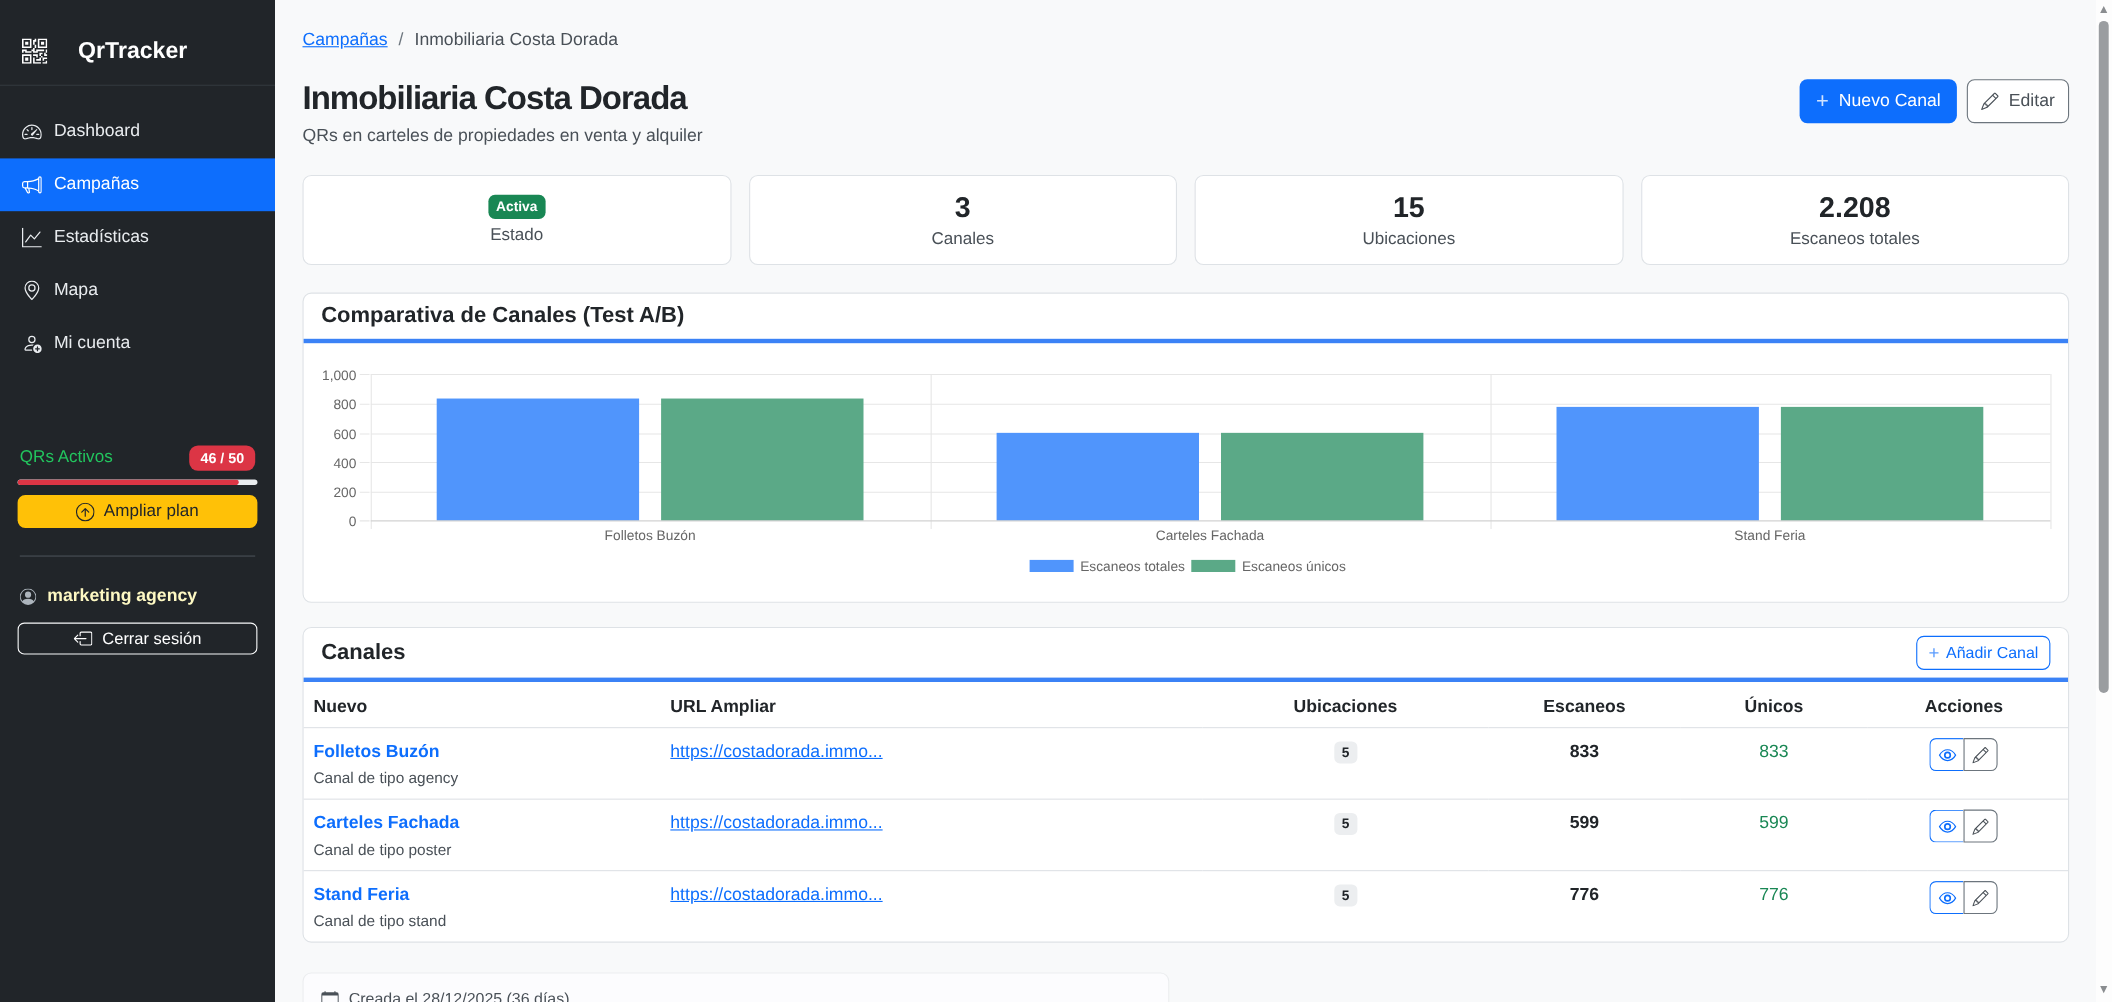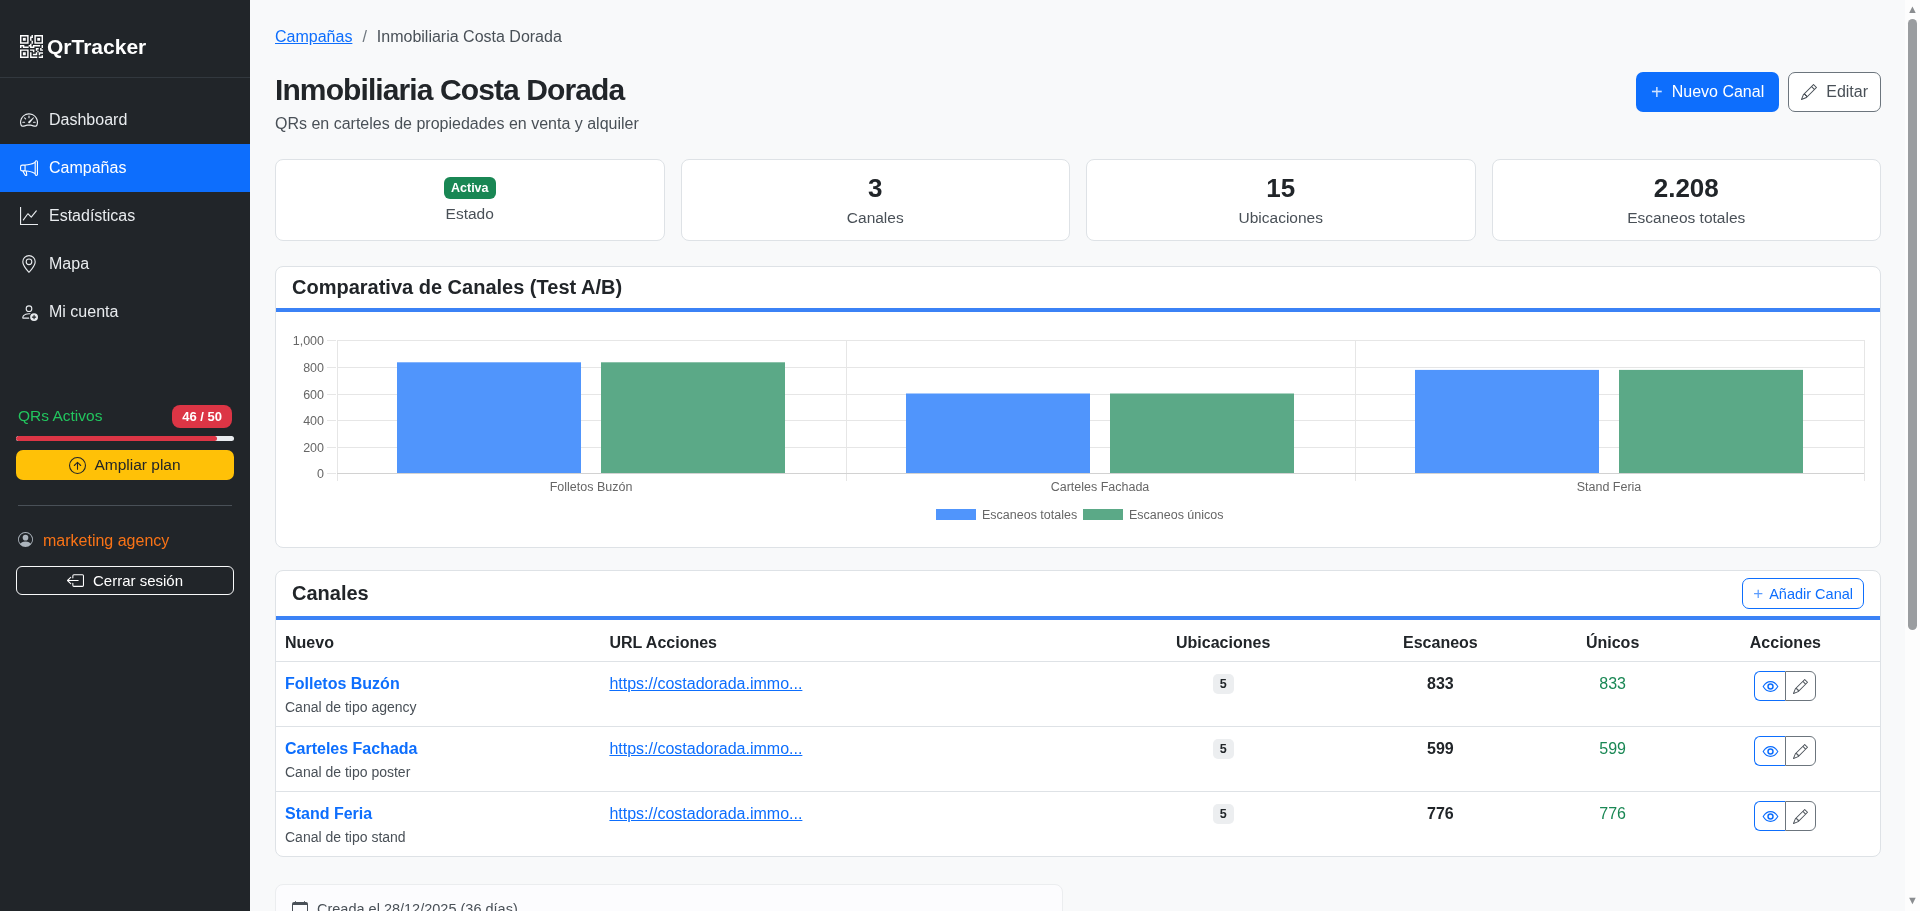--- a/index.html
+++ b/index.html
@@ -9,21 +9,21 @@
   font-family: "Liberation Sans", sans-serif;
   background:#f8f9fa;
   color:#212529;
 }
 
 #sidebar {
   position:fixed; left:0; top:0; width:250px; height:911px;
   background:#212529; color:#fff; z-index:5;
 }
 .brand {
-  display:flex; align-items:center; gap:4px;
+  display:flex; align-items:center; gap:28px;
   padding:16px 20px 0 20px; height:78px; font-size:21px; font-weight:bold; color:#fff;
   border-bottom:1px solid #32383e;
 }
 .brand svg { flex:0 0 auto; }
 nav { padding-top:18px; }
 .nav-item {
   display:flex; align-items:center; gap:11px;
   height:48px; padding:0 20px; font-size:16px; color:#e9ecef;
   text-decoration:none; cursor:pointer;text-align:center;
 }
@@ -37,21 +37,21 @@
   padding:4px 10px; border-radius:8px;
 }
 .progress { height:5px; border-radius:3px; background:#e9ecef; overflow:hidden; margin-bottom:9px; }
 .progress .fill { width:92%; height:100%; background:#dc3545; border-radius:3px; }
 .btn-amp {
   width:100%; height:30px; background:#ffc107; color:#212529;
   border:none; border-radius:7px; font-size:15.5px; font-family:inherit;
   display:flex; align-items:center; justify-content:center; gap:8px; cursor:pointer;
 }
 .side-divider { border:none; border-top:1px solid #495057; margin:25px 2px 0 2px; }
-.user-row { display:flex; align-items:flex-start; gap:10px; color:#f97316; font-size:16px; height:20px; margin:26px 2px 0 2px; }
+.user-row { display:flex; align-items:center; gap:10px; color:#fef9c3; font-size:16px; height:20px; margin:26px 2px 0 2px;font-weight:bold; }
 .btn-logout {
   width:100%; height:29px; margin-top:14px;
   background:transparent; color:#fff; border:1px solid #f8f9fa; border-radius:6px;
   font-size:15px; font-family:inherit;
   display:flex; align-items:center; justify-content:center; gap:9px; cursor:pointer;
 }
 
 #main { margin-left:250px; width:1653px; padding:28px 22px 0 25px; }
 .breadcrumb { font-size:16px; color:#495057; margin-bottom:27px; }
 .breadcrumb a { color:#0d6efd; text-decoration:underline; }
@@ -290,21 +290,21 @@
           <col style="width:324px">
           <col style="width:492px">
           <col style="width:260px">
           <col style="width:174px">
           <col style="width:170px">
           <col style="width:182px">
         </colgroup>
       <tbody>
           <tr class="hrow">
         <th class="l">Nuevo</th>
-            <th class="l">URL Acciones</th>
+            <th class="l">URL Ampliar</th>
             <th class="c">Ubicaciones</th>
             <th class="c">Escaneos</th>
             <th class="c">Únicos</th>
             <th class="c">Acciones</th>
       </tr>
       <tr>
         <td class="l">
               <div class="ch-name">Folletos Buzón</div>
               <div class="ch-type">Canal de tipo agency</div>
             </td>

